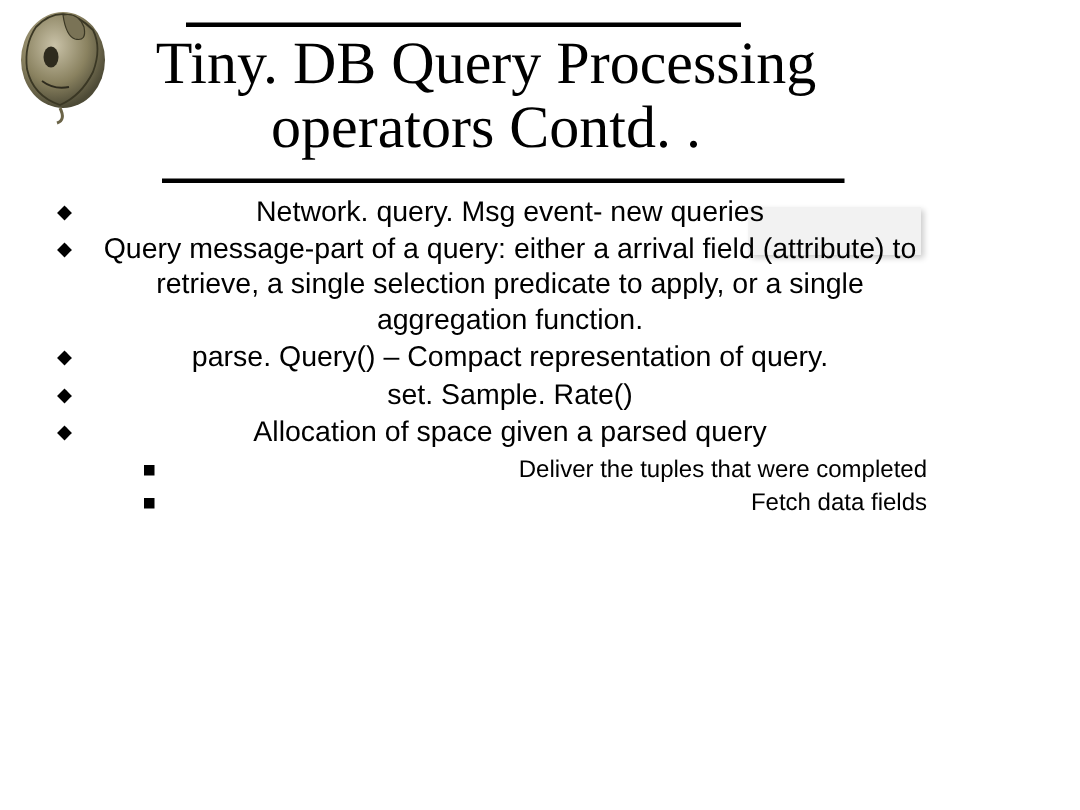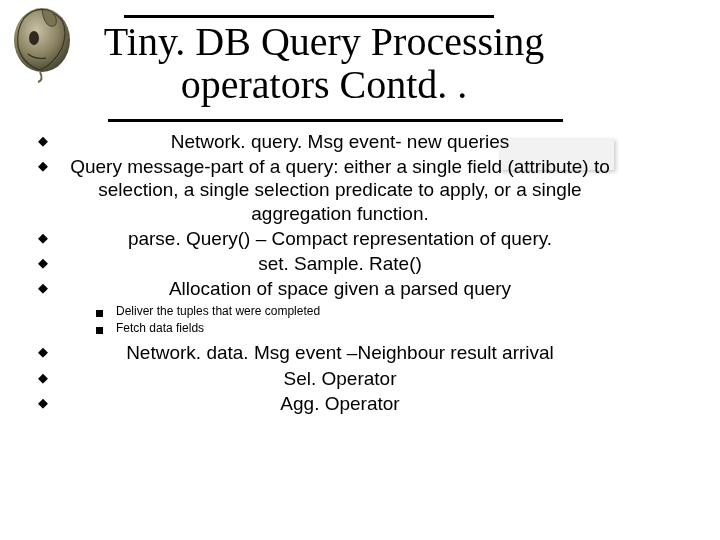--- a/index.html
+++ b/index.html
@@ -88,21 +88,22 @@
     left: 4px;
     top: 3px;
     font-size: 13px;
     color: #000;
     font-family: Arial, sans-serif;
   }
   ul.sub {
     list-style: none;
     padding: 0;
     margin: 4px 0 6px 60px;
-    font-size: 12px;
+    font-size: 16px;
+    text-align: right;
   }
   ul.sub > li {
     position: relative;
     padding-left: 22px;
     margin: 0 0 2px 0;
   }
   ul.sub > li::before {
     content: "";
     position: absolute;
     left: 2px;
@@ -140,29 +141,24 @@
     <span>operators Contd. .</span>
   </div>
 
   <div class="rule-bottom"></div>
 
   <div class="shade-box"></div>
 
   <div class="body">
     <ul class="main">
       <li><span>Network. query. Msg event- new queries</span></li>
-      <li><span>Query message-part of a query: either a single field (attribute) to selection, a single selection predicate to apply, or a single aggregation function.</span></li>
+      <li><span>Query message-part of a query: either a arrival field (attribute) to retrieve, a single selection predicate to apply, or a single aggregation function.</span></li>
       <li><span>parse. Query() – Compact representation of query.</span></li>
       <li><span>set. Sample. Rate()</span></li>
       <li><span>Allocation of space given a parsed query</span></li>
     </ul>
     <ul class="sub">
       <li><span>Deliver the tuples that were completed</span></li>
       <li><span>Fetch data fields</span></li>
     </ul>
-    <ul class="main">
-      <li><span>Network. data. Msg event –Neighbour result arrival</span></li>
-      <li><span>Sel. Operator</span></li>
-      <li><span>Agg. Operator</span></li>
-    </ul>
   </div>
 
 </div>
 
 </body></html>

